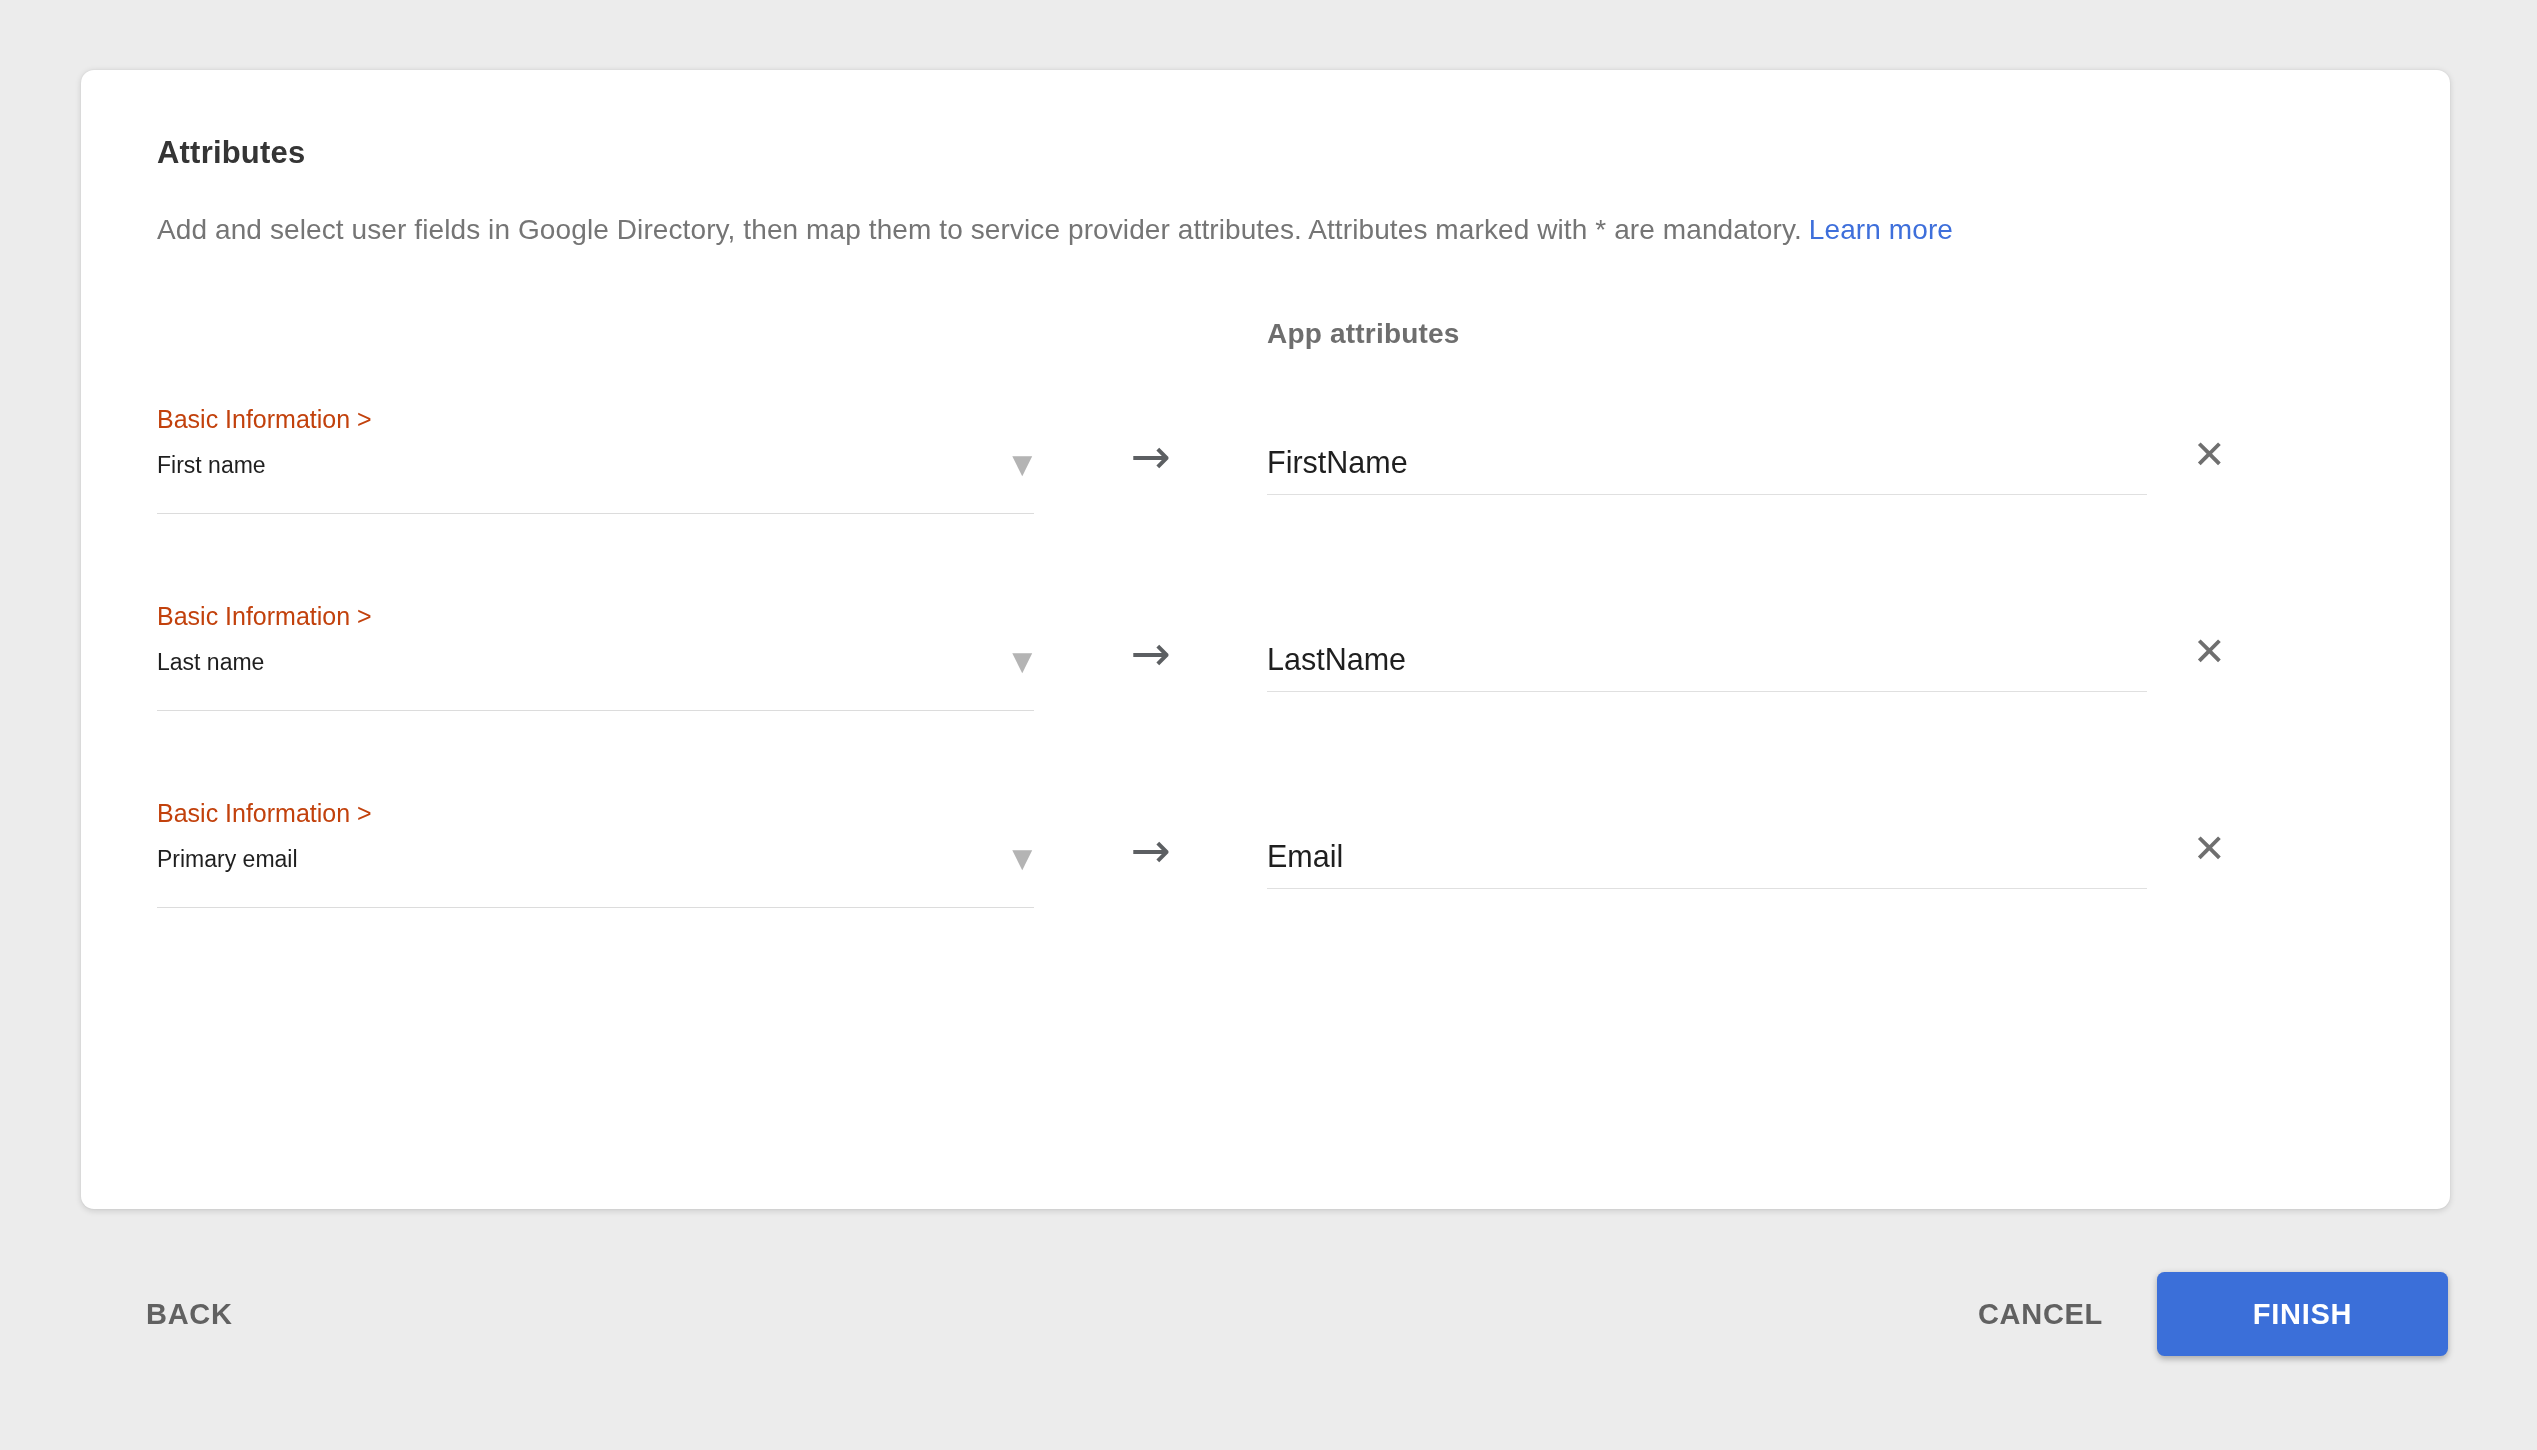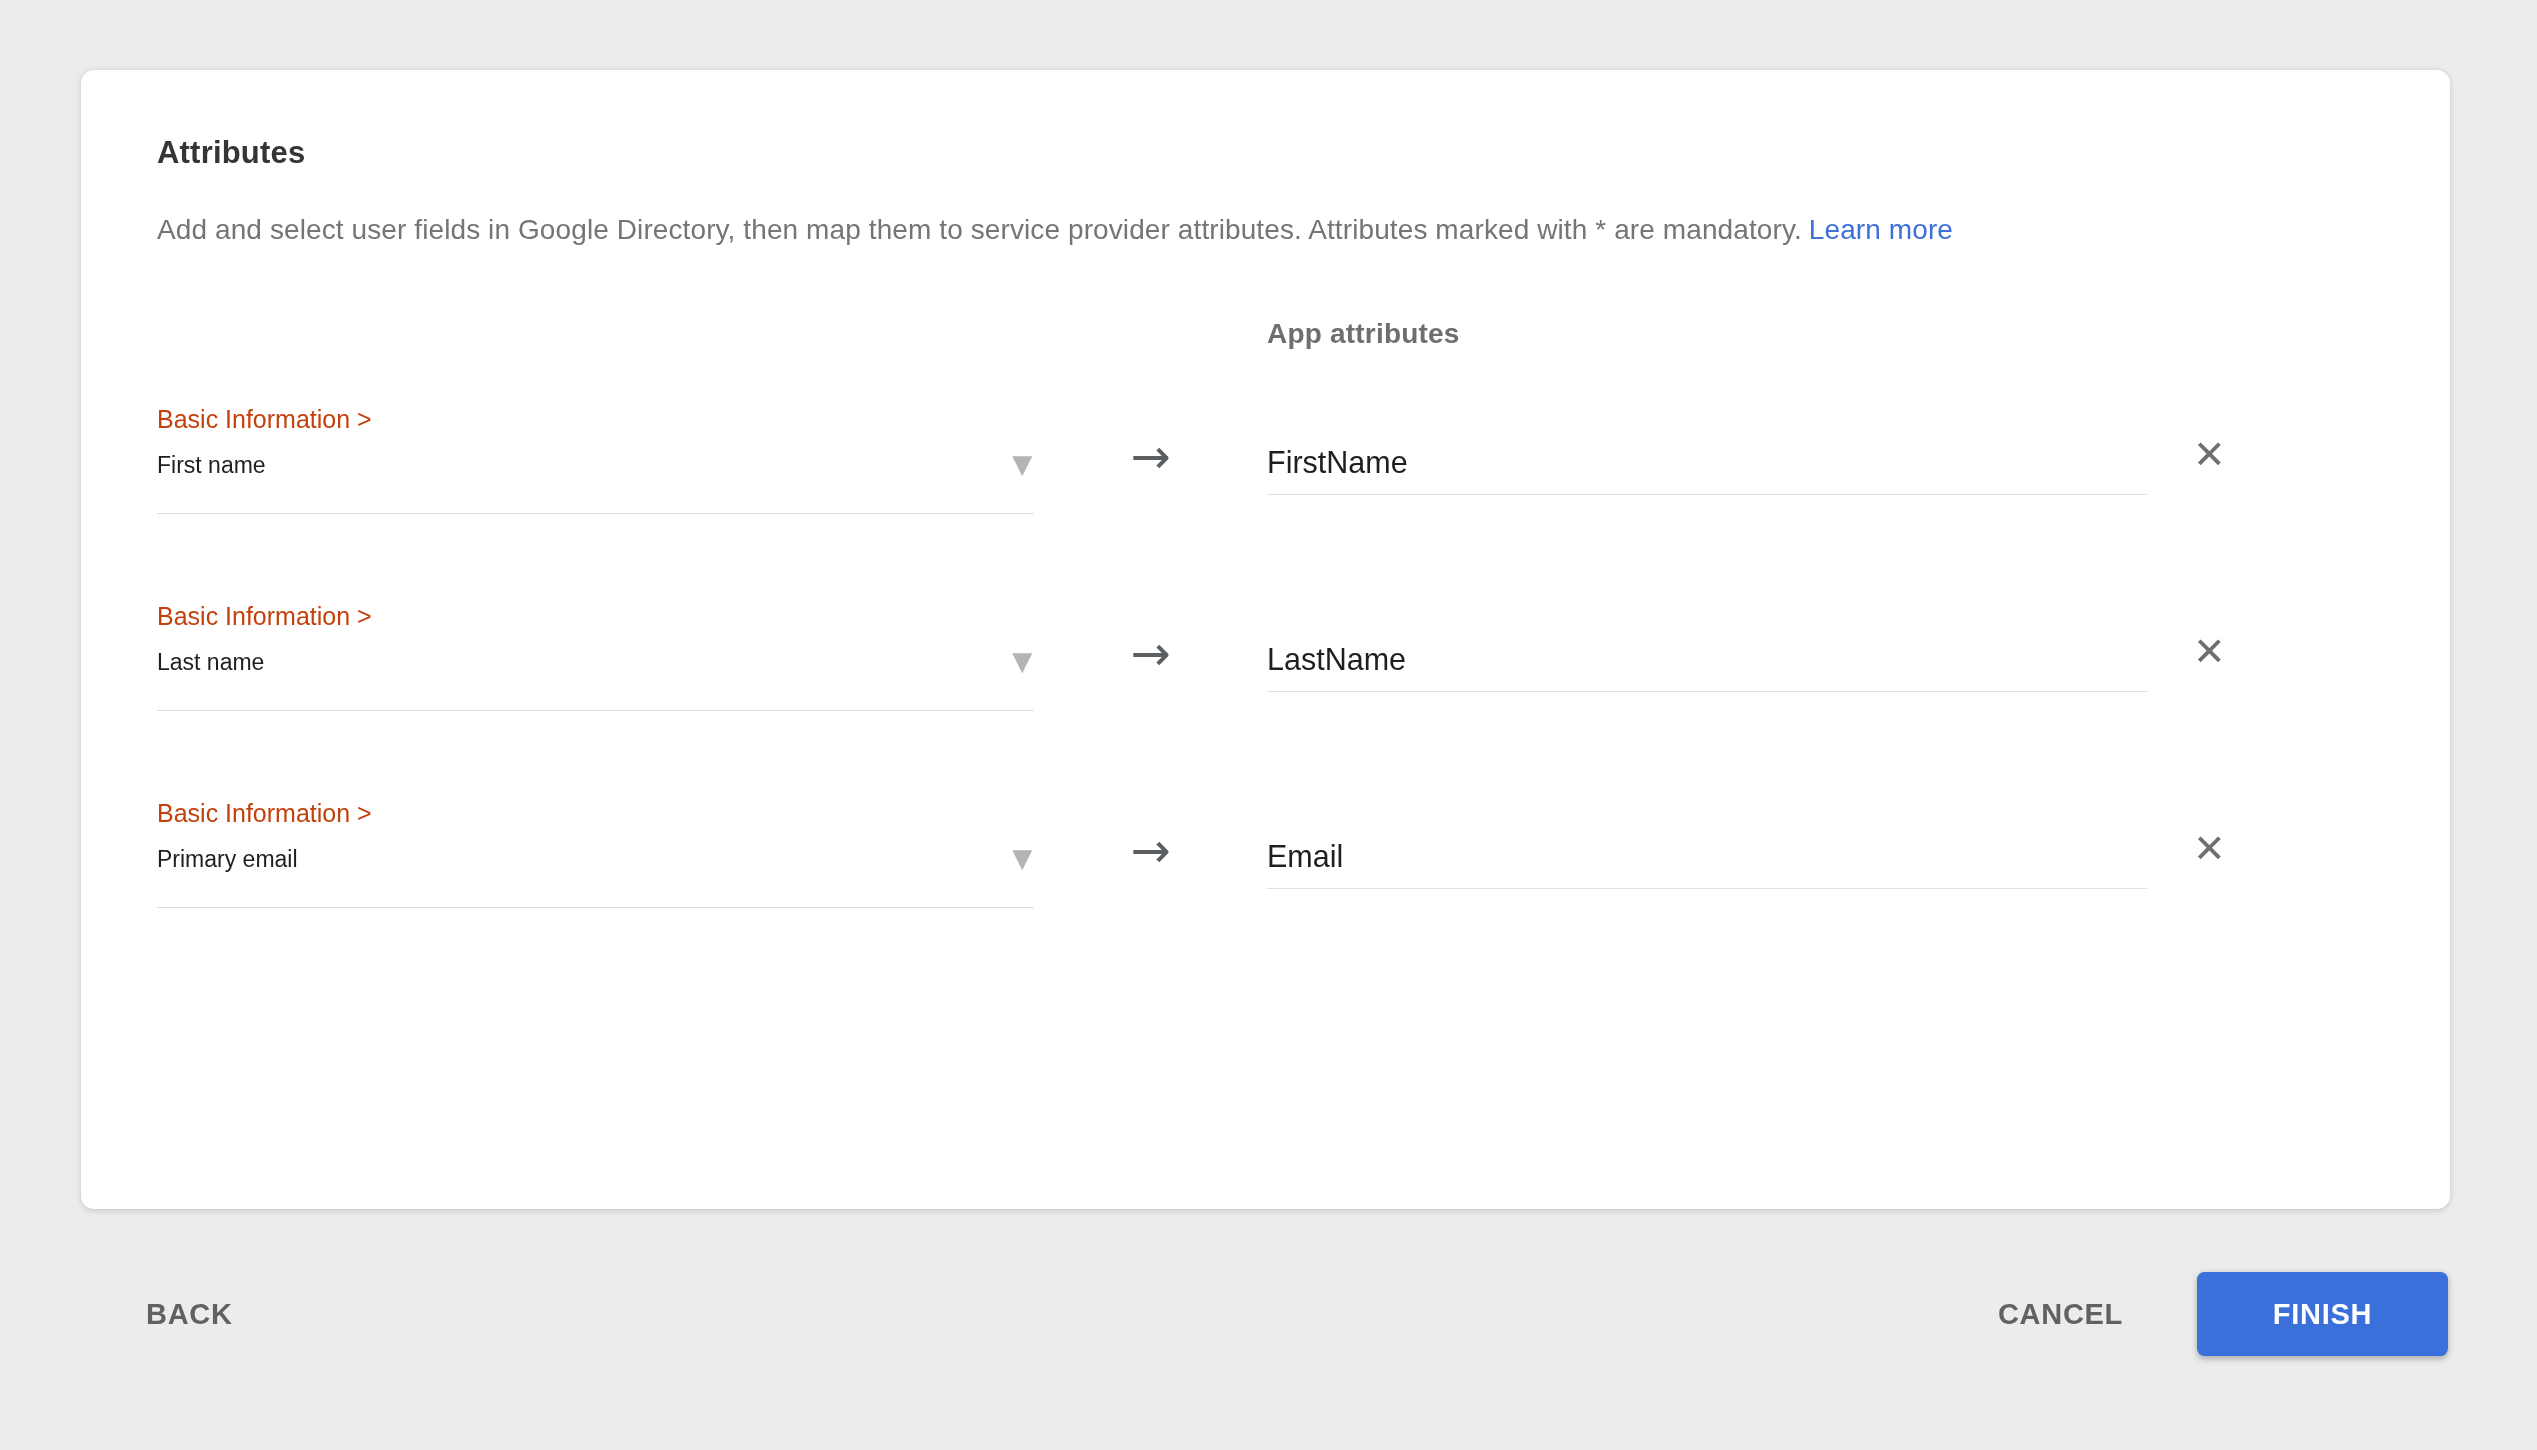--- a/index.html
+++ b/index.html
@@ -145,24 +145,24 @@
     font-size: 29px;
     font-weight: 700;
     letter-spacing: 0.7px;
     color: #616161;
     cursor: pointer;
   }
   .back-btn { margin-left: 65px; }
   .footer-right {
     display: flex;
     align-items: center;
-    gap: 74px;
+    gap: 54px;
   }
   .finish-btn {
-    width: 251px;
+    width: 291px;
     height: 84px;
     background: #3b6fd9;
     border: none;
     border-radius: 7.4px;
     box-shadow: 0 2.8px 6.5px rgba(0,0,0,0.28);
     font-family: "Liberation Sans", "DejaVu Sans", sans-serif;
     font-size: 29px;
     font-weight: 700;
     letter-spacing: 0.7px;
     color: #ffffff;

